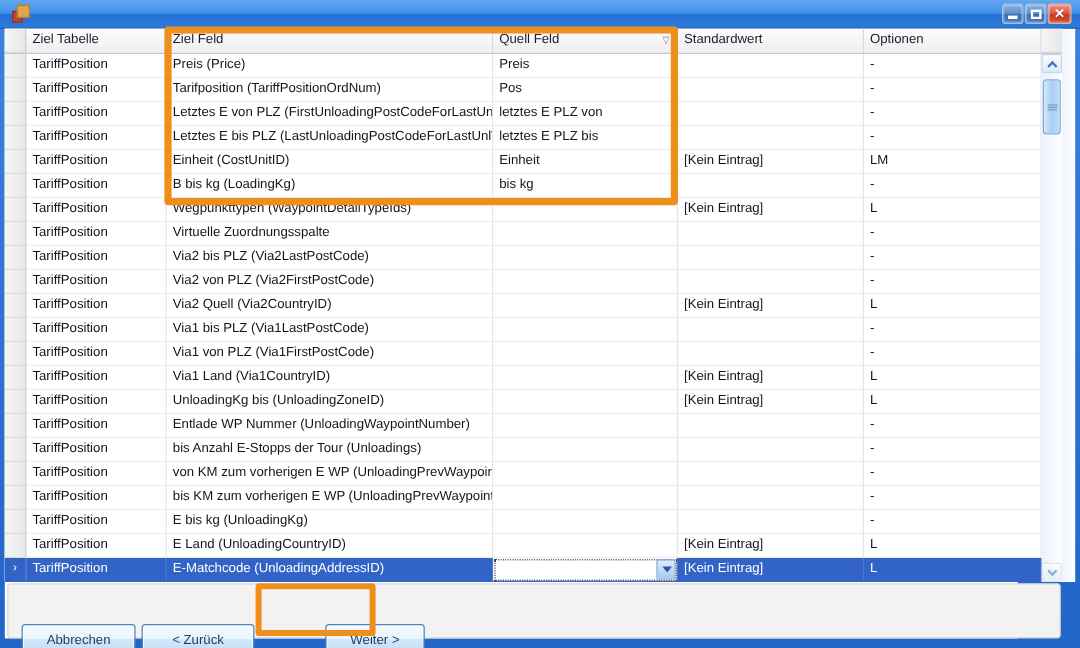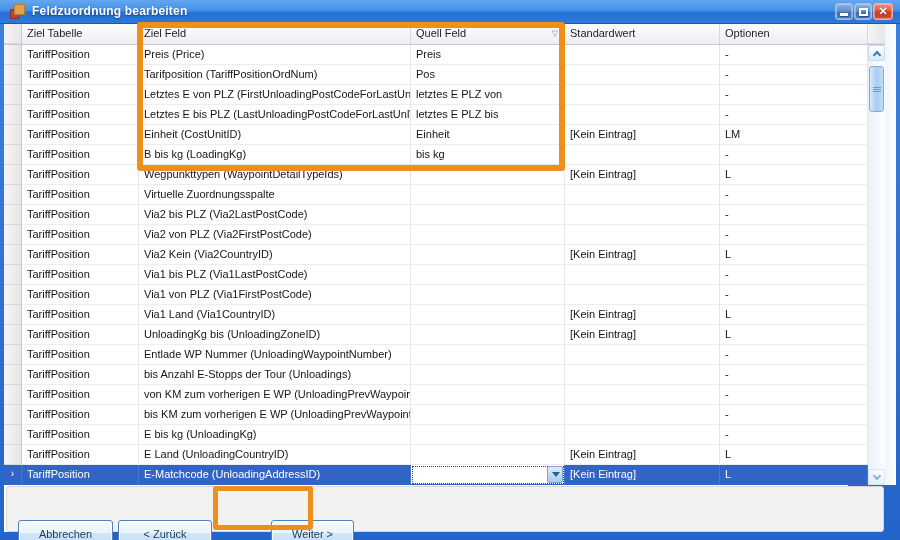--- a/index.html
+++ b/index.html
@@ -92,21 +92,20 @@
 </head>
 <body>
 
 <div class="window">
 
   <div class="titlebar">
     <span class="app-icon">
       <span class="sq-red"></span>
       <span class="sq-orange"></span>
     </span>
-    <span class="window-title">Feldzuordnung bearbeiten</span>
     <span class="winbtn btn-min">
       <span class="glyph-min"></span>
       </span>
     <span class="winbtn btn-max">
       <span class="glyph-max"></span>
       </span>
     <span class="winbtn btn-close">
       <span class="glyph-close">✕</span>
       </span>
   </div>
@@ -234,21 +233,21 @@
     <div class="cell w-c3">
       <span class="qval"></span>
       
     </div>
     <div class="cell w-c4"></div>
     <div class="cell w-c5">-</div>
   </div>
           <div class="grid-row">
     <div class="cell selcell w-sel"></div>
     <div class="cell w-c1">TariffPosition</div>
-    <div class="cell w-c2">Via2 Kein (Via2CountryID)</div>
+    <div class="cell w-c2">Via2 Quell (Via2CountryID)</div>
     <div class="cell w-c3">
       <span class="qval"></span>
       
     </div>
     <div class="cell w-c4">[Kein Eintrag]</div>
     <div class="cell w-c5">L</div>
   </div>
           <div class="grid-row">
     <div class="cell selcell w-sel"></div>
     <div class="cell w-c1">TariffPosition</div>

